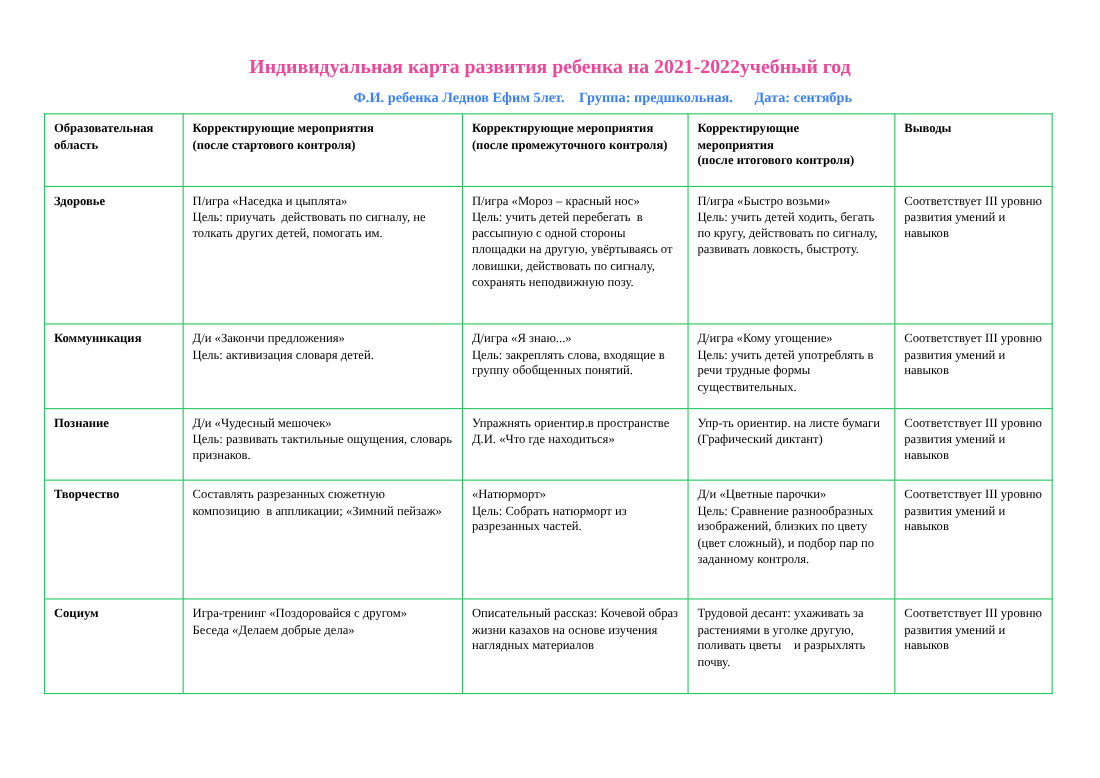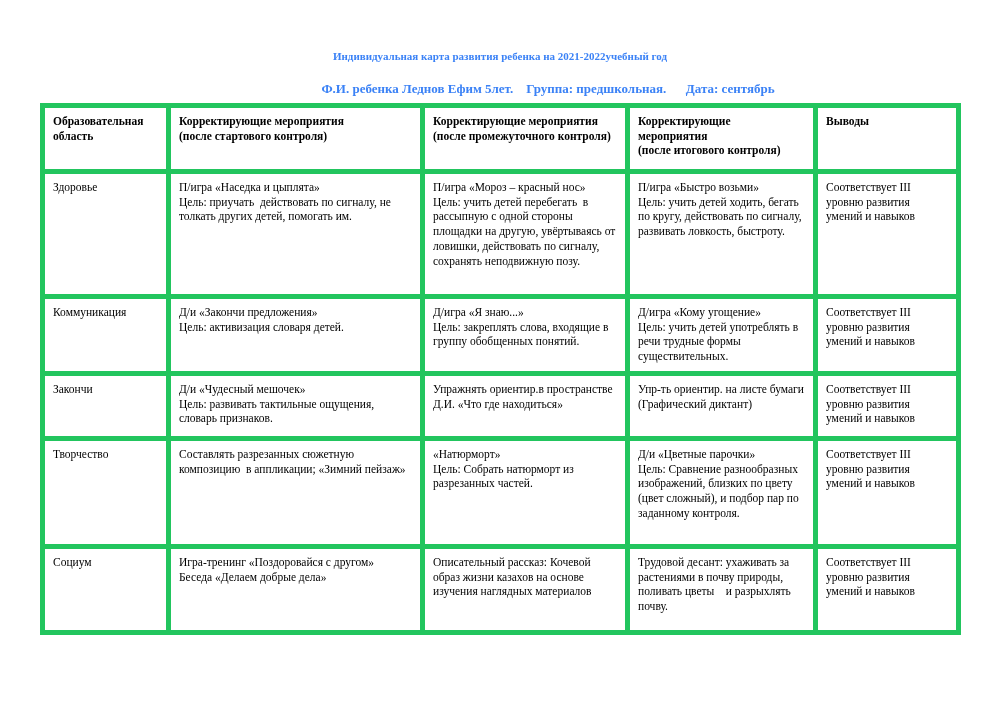--- a/index.html
+++ b/index.html
@@ -17,23 +17,23 @@
     height: 707px;
     background: #ffffff;
     overflow: hidden;
   }
   .doc-title {
     position: absolute;
     top: 50px;
     left: 0;
     width: 1000px;
     text-align: center;
-    font-size: 11px;
+    font-size: 18px;
     font-weight: bold;
-    color: #3b82f6;
+    color: #ec4899;
     white-space: pre-wrap;
   }
   .doc-subtitle {
     position: absolute;
     top: 81px;
     left: 0;
     width: 1000px;
     text-align: center;
     font-size: 13px;
     font-weight: bold;
@@ -46,33 +46,33 @@
     top: 103px;
     left: 40px;
     width: 916px;
     border-collapse: collapse;
     table-layout: fixed;
     font-size: 11.5px;
     line-height: 1.28;
   }
   table.dev-table th,
   table.dev-table td {
-    border: 5px solid #22c55e;
+    border: 1px solid #22c55e;
     vertical-align: top;
     text-align: left;
     padding: 6px 8px 4px 8px;
     white-space: pre-wrap;
     word-wrap: break-word;
   }
   table.dev-table th {
     font-weight: bold;
     font-size: 11.5px;
   }
   td.area-cell {
-    font-weight: normal;
+    font-weight: bold;
   }
   td.justify {
     text-align: justify;
   }
   thead tr        { height: 66px; }
   tbody tr.r0     { height: 125px; }
   tbody tr.r1     { height: 77px; }
   tbody tr.r2     { height: 65px; }
   tbody tr.r3     { height: 108px; margin-top: 28px; }
   tbody tr.r4     { height: 86px; }
@@ -121,40 +121,40 @@
         <td class="area-cell">Коммуникация</td>
         <td>Д/и «Закончи предложения»
 Цель: активизация словаря детей.</td>
         <td>Д/игра «Я знаю...»
 Цель: закреплять слова, входящие в группу обобщенных понятий.</td>
         <td>Д/игра «Кому угощение»
 Цель: учить детей употреблять в речи трудные формы существительных.</td>
         <td>Соответствует III уровню развития умений и навыков</td>
       </tr>
       <tr class="r2">
-        <td class="area-cell">Закончи</td>
+        <td class="area-cell">Познание</td>
         <td>Д/и «Чудесный мешочек»
 Цель: развивать тактильные ощущения, словарь признаков.</td>
         <td>Упражнять ориентир.в пространстве Д.И. «Что где находиться»</td>
         <td>Упр-ть ориентир. на листе бумаги (Графический диктант)</td>
         <td>Соответствует III уровню развития умений и навыков</td>
       </tr>
       <tr class="r3">
         <td class="area-cell">Творчество</td>
         <td class="justify">Составлять разрезанных сюжетную композицию  в аппликации; «Зимний пейзаж»</td>
         <td>«Натюрморт»
 Цель: Собрать натюрморт из разрезанных частей.</td>
         <td>Д/и «Цветные парочки»
 Цель: Сравнение разнообразных изображений, близких по цвету (цвет сложный), и подбор пар по заданному контроля.</td>
         <td>Соответствует III уровню развития умений и навыков</td>
       </tr>
       <tr class="r4">
         <td class="area-cell">Социум</td>
         <td>Игра-тренинг «Поздоровайся с другом»
 Беседа «Делаем добрые дела»</td>
         <td>Описательный рассказ: Кочевой образ жизни казахов на основе изучения наглядных материалов</td>
-        <td>Трудовой десант: ухаживать за растениями в почву природы, поливать цветы    и разрыхлять почву.</td>
+        <td>Трудовой десант: ухаживать за растениями в уголке другую, поливать цветы    и разрыхлять почву.</td>
         <td>Соответствует III уровню развития умений и навыков</td>
       </tr>
     </tbody>
   </table>
 
 </div>
 
 </body></html>

